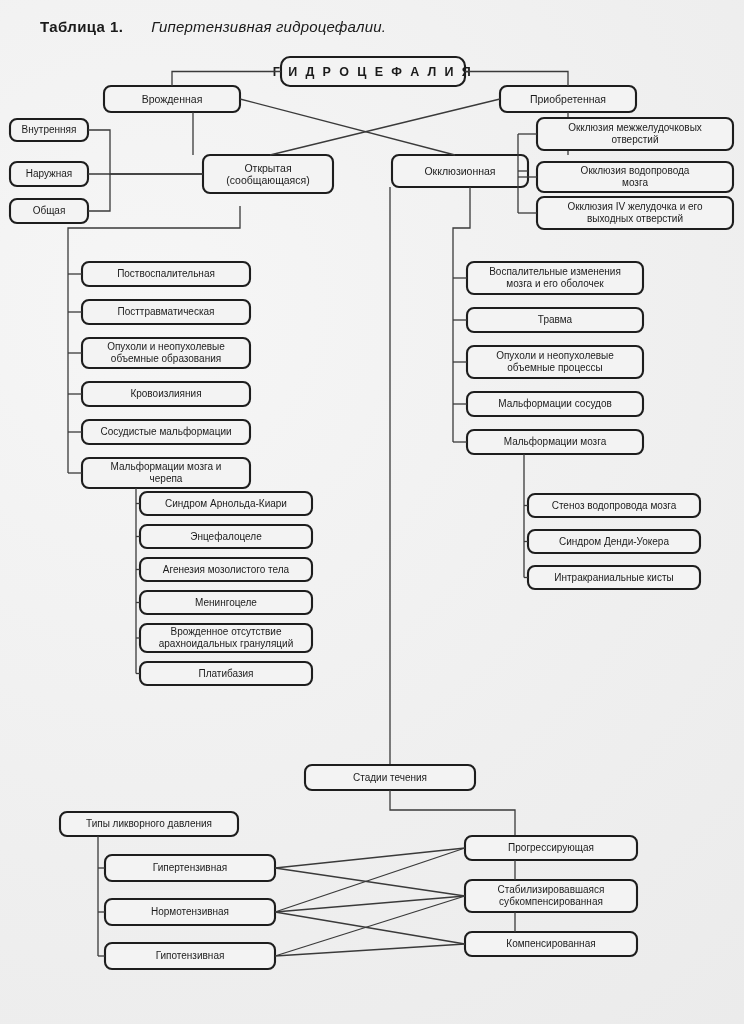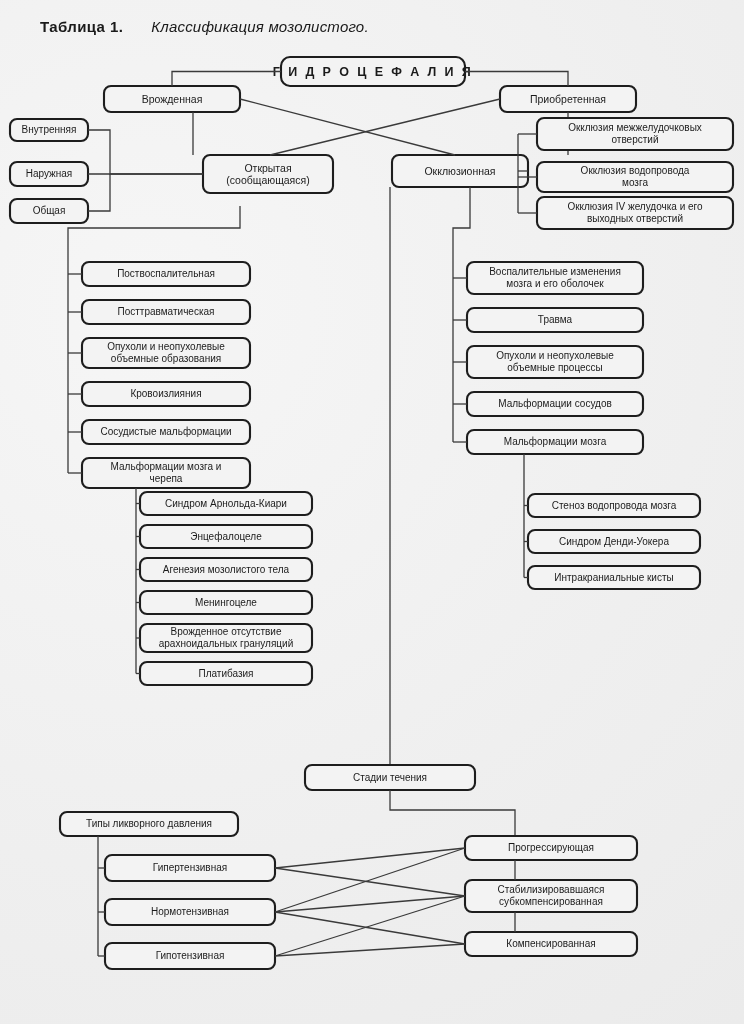--- a/index.html
+++ b/index.html
@@ -21,21 +21,21 @@
   .lbl-root{font-size:12.5px;font-weight:bold;letter-spacing:2.4px;}
   .lbl-sm{font-size:10px;}
 </style>
 </head>
 <body>
 
 <div id="sheet"></div>
 
 <div class="title-row">
   <span class="t-label">Таблица 1.</span>
-  <span class="t-text">Классификация мозолистого.</span>
+  <span class="t-text">Гипертензивная гидроцефалии.</span>
 </div>
 
 <svg id="chart" width="744" height="1024">
     <g>
       <rect x="281" y="57" width="184" height="29" rx="9" ry="9" class="bx-strong"></rect>
       <text x="373" y="75.875" class="lbl lbl-root" font-size="12.5">Г И Д Р О Ц Е Ф А Л И Я</text>
     </g>
     <g>
       <rect x="104" y="86" width="136" height="26" rx="7" ry="7" class="bx-strong"></rect>
       <text x="172" y="102.64" class="lbl" font-size="10.4">Врожденная</text>

